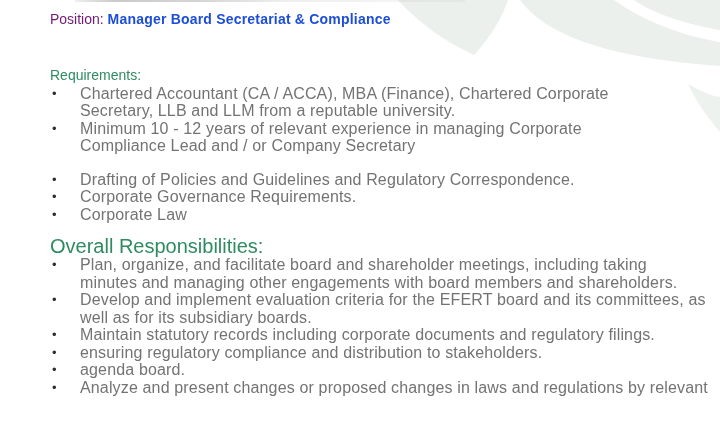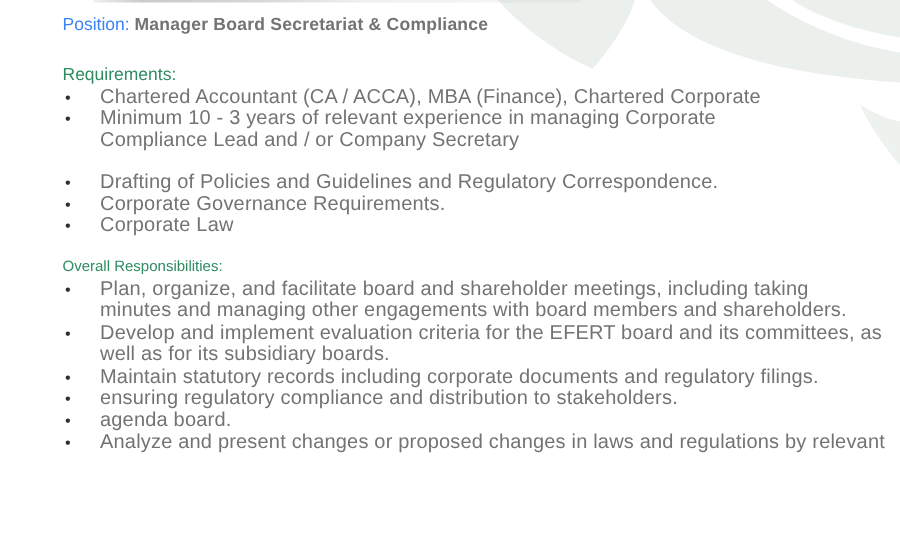--- a/index.html
+++ b/index.html
@@ -26,31 +26,31 @@
       rgba(90,100,95,0.10) 55%,
       rgba(90,100,95,0.05) 100%);
   }
   .content {
     position:absolute; left:50px; top:10px; right:20px;
   }
   .pos-line {
     font-size:14px; line-height:18px;
     white-space:nowrap;
   }
-  .pos-label { color:#3b82f6; }
-  .pos-title { color:#737373; font-weight:bold; letter-spacing:0.2px; }
-  .sec-requirements { margin-top:23px; }
+  .pos-label { color:#701a75; }
+  .pos-title { color:#1d4ed8; font-weight:bold; letter-spacing:0.2px; }
+  .sec-requirements { margin-top:39px; }
   .sec-technical   { margin-top:16px; }
   .sec-overall     { margin-top:14px; }
   .sec-heading {
     color:#2e8c60;
     font-size:14px; line-height:17.5px;
     white-space:nowrap;
   }
-  .sec-overall .sec-heading { font-size:12px; line-height:19px; }
+  .sec-overall .sec-heading { font-size:20px; line-height:19px; }
   .bullet { display:flex; align-items:flex-start; }
   .dot {
     flex:0 0 30px; width:30px;
     font-size:13px; line-height:17.5px;
     color:#303030; padding-left:2px; box-sizing:border-box;
   }
   .lines { flex:1 1 auto; min-width:0; }
   .lines > div {
     font-size:16px; line-height:17.5px;
     letter-spacing:0.15px;
@@ -78,26 +78,27 @@
       <span class="pos-label">Position:</span>
       <span class="pos-title">Manager Board Secretariat &amp; Compliance</span>
     </div>
 
     <section class="sec-requirements">
       <div class="sec-heading">Requirements:</div>
       <div class="bullet">
         <span class="dot">•</span>
         <div class="lines">
           <div>Chartered Accountant (CA / ACCA), MBA (Finance), Chartered Corporate</div>
+          <div>Secretary, LLB and LLM from a reputable university.</div>
         </div>
       </div>
       <div class="bullet">
         <span class="dot">•</span>
         <div class="lines">
-          <div>Minimum 10 - 3 years of relevant experience in managing Corporate</div>
+          <div>Minimum 10 - 12 years of relevant experience in managing Corporate</div>
           <div>Compliance Lead and / or Company Secretary</div>
         </div>
       </div>
     </section>
 
     <section class="sec-technical">
       <div class="bullet">
         <span class="dot">•</span>
         <div class="lines">
           <div>Drafting of Policies and Guidelines and Regulatory Correspondence.</div>

